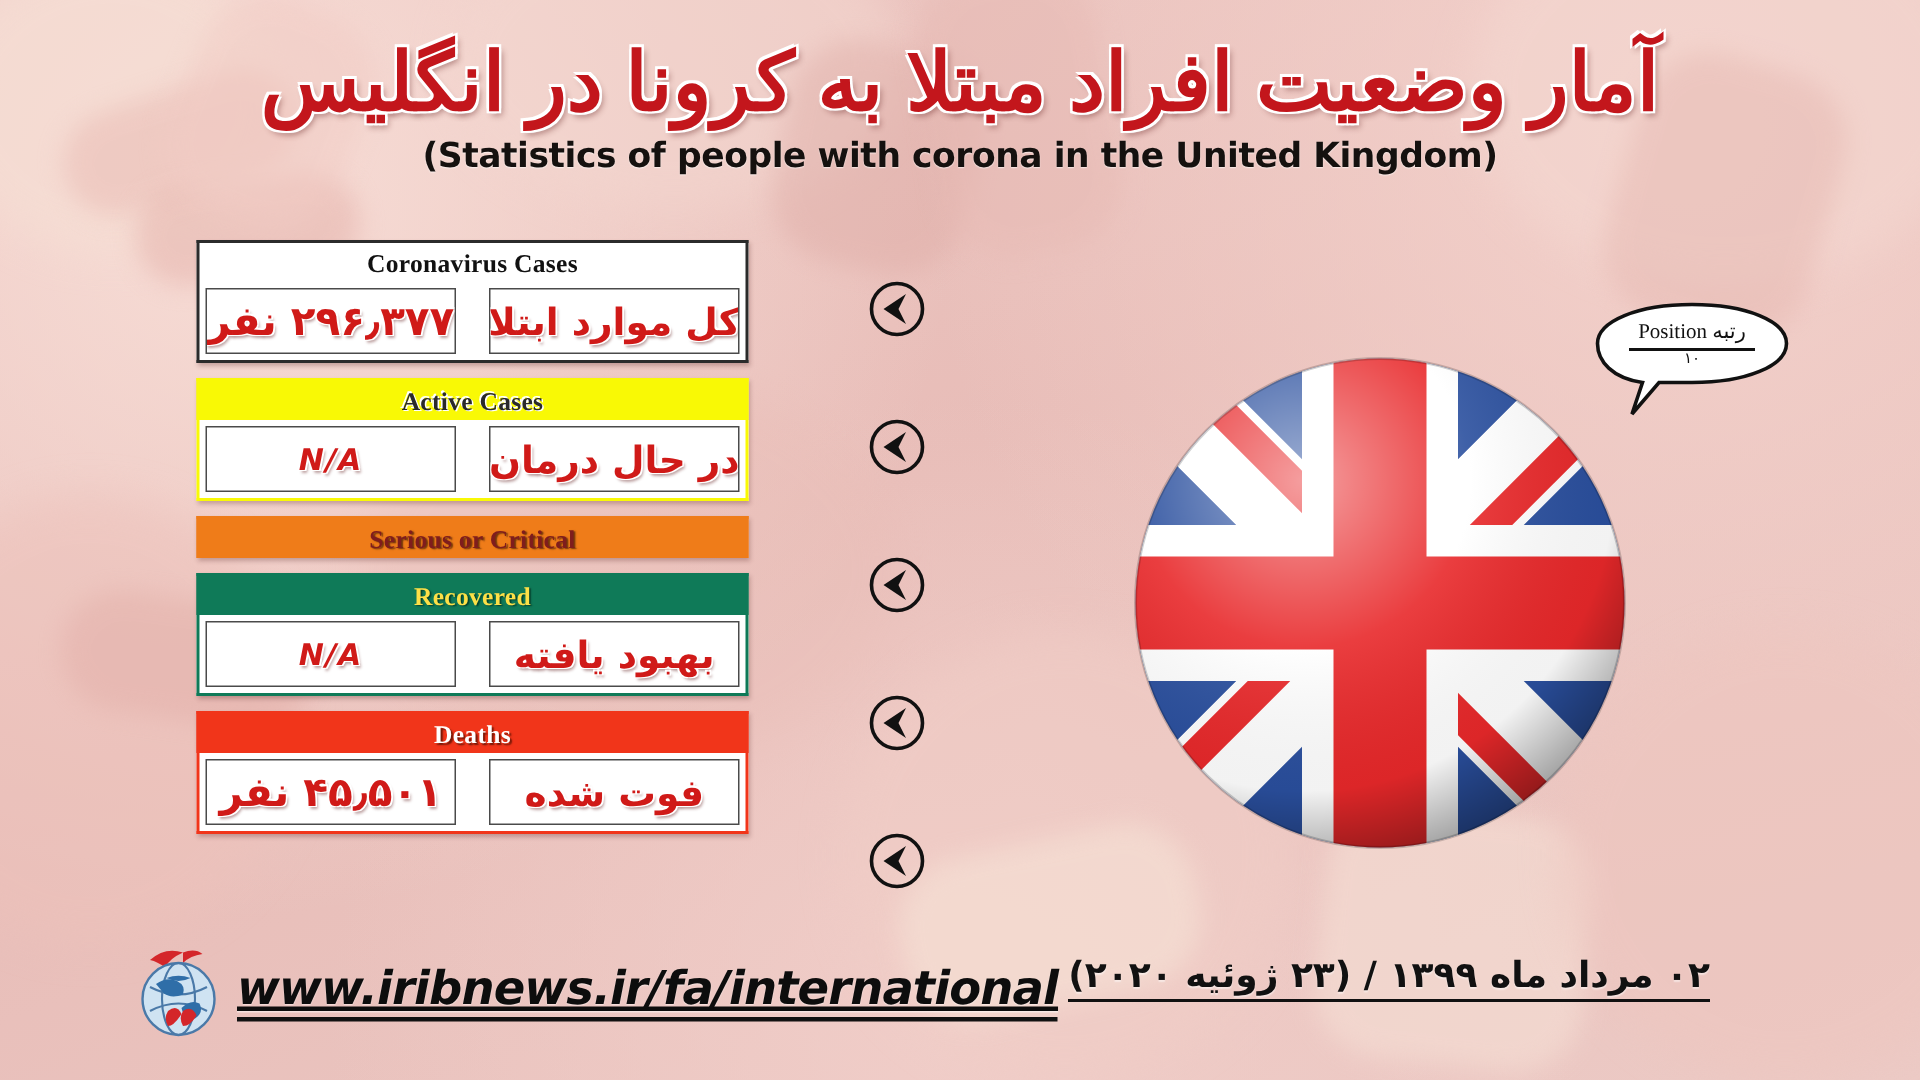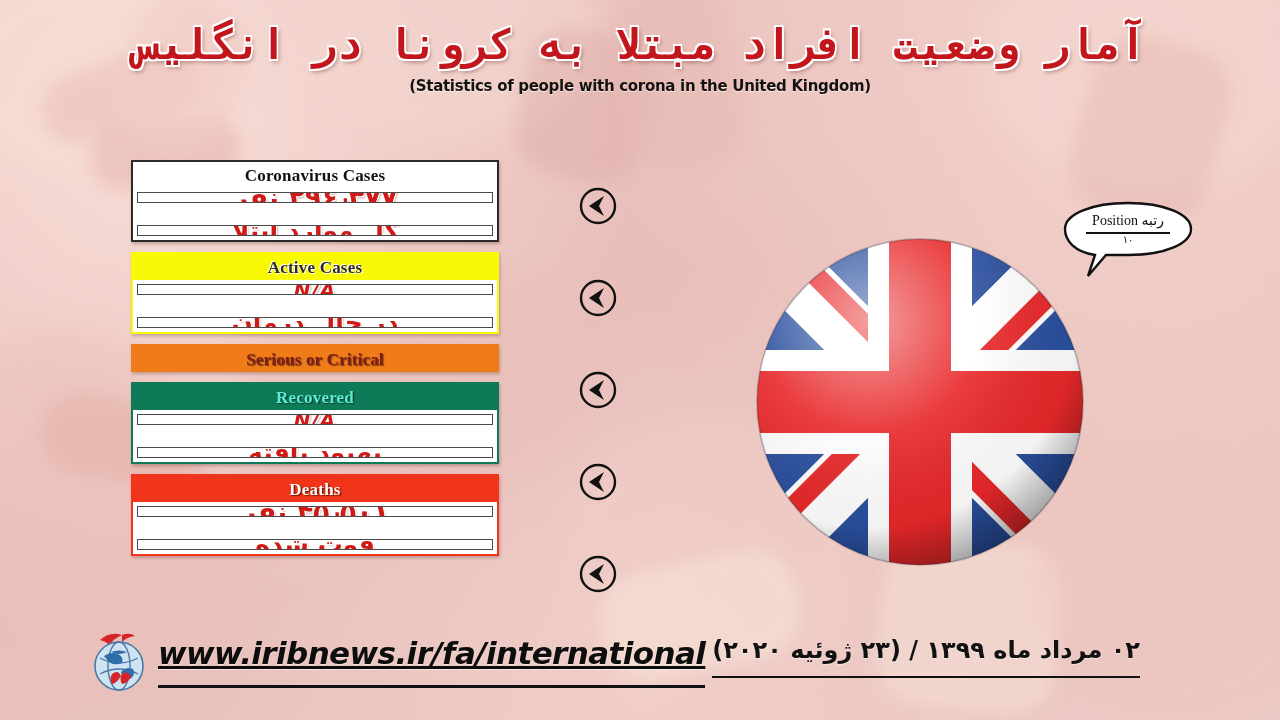--- a/index.html
+++ b/index.html
@@ -33,59 +33,59 @@
     filter:blur(8px);
     opacity:.5;
   }
 
   
   .title-wrap {
     position:absolute; left:0; right:0; top:24px;
     text-align:center; z-index:6;
   }
   .title-fa {
-    font-family:Liberation Mono, monospace;
-    font-size:42px; font-weight:bold; color:#c3161c;
+    font-family:Liberation Sans, sans-serif;
+    font-size:54px; font-weight:bold; color:#c3161c;
     direction:rtl; letter-spacing:0;
     text-shadow:
       -1.6px -1.6px 0 #fff, 1.6px -1.6px 0 #fff,
       -1.6px  1.6px 0 #fff, 1.6px  1.6px 0 #fff,
        0 0 3px #fff, 2px 3px 4px rgba(90,20,20,.45);
     line-height:1.18;
   }
   .title-en {
     font-family:"DejaVu Sans", sans-serif;
-    font-size:15px; font-weight:bold; color:#15110f;
+    font-size:23px; font-weight:bold; color:#15110f;
     margin-top:3px; letter-spacing:-.3px;
     text-shadow:0 1px 1px rgba(255,255,255,.65);
   }
 
   
   #cards { position:absolute; left:131px; top:160px; width:430px; z-index:6; }
   .card { width:368px; margin-bottom:10px; box-shadow:1px 2px 3px rgba(80,30,30,.28); }
   .card .hd {
     height:28px; line-height:27px; text-align:center;
     font-family:"Liberation Serif", serif;
     font-size:17px; font-weight:bold;
     border:2px solid #2c2c2c;
     border-bottom:none;
     letter-spacing:.2px;
   }
   .card.white .hd { background:#ffffff; color:#111; border-color:#2b2b2b; }
   .card.yellow .hd { background:#f9f905; color:#2a2a2a; border-color:#f9f905;
       text-shadow:1px 1px 0 #fff,-1px -1px 0 #fff; }
   .card.orange .hd { background:#ef7c19; color:#7f1d1d; border-color:#ef7c19;
       text-shadow:1.2px 1.2px 1px rgba(60,25,0,.7); }
-  .card.green .hd { background:#0f7a58; color:#5eead4; border-color:#0f7a58;
+  .card.green .hd { background:#0f7a58; color:#fde047; border-color:#0f7a58;
       text-shadow:1.2px 1.2px 1px rgba(0,40,25,.7); }
   .card.red .hd { background:#f1351a; color:#ffffff; border-color:#f1351a;
       text-shadow:1.4px 1.4px 1px rgba(80,15,0,.75); }
 
   .card .bd {
-    display:flex; flex-direction:column;
+    display:flex; flex-direction:row;
     height:54px; padding:4px;
     border:2px solid #2c2c2c; border-top:none;
     background:#ffffff;
     gap:22px;
   }
   .card.white .bd { border-color:#2b2b2b; }
   .card.yellow .bd { border-color:#f9f905; }
   .card.orange .bd { border-color:#ef7c19; }
   .card.green .bd { border-color:#0f7a58; }
   .card.red .bd { border-color:#f1351a; }
@@ -139,29 +139,29 @@
   .bub-num { top:34px; font-size:10px; font-family:"DejaVu Sans", sans-serif; }
 
   
   #footer-left { position:absolute; left:88px; top:628px; display:flex; align-items:center; gap:8px; z-index:7; }
   #globe-logo { width:62px; height:66px; flex:0 0 auto; }
   #site-url {
     font-family:"DejaVu Sans", sans-serif;
     font-size:31px; font-weight:bold; font-style:italic;
     color:#0d0d0d; letter-spacing:-.6px;
     border-bottom:3px solid #111;
-    padding-bottom:14px;
+    padding-bottom:1px;
     text-shadow:0 1px 1px rgba(255,255,255,.5);
   }
   #footer-date {
     position:absolute; right:140px; top:636px; z-index:7;
     font-family:"DejaVu Sans", sans-serif;
     direction:rtl;
     font-size:24px; font-weight:bold; color:#111;
-    border-bottom:2.5px solid #111; padding-bottom:12px;
+    border-bottom:2.5px solid #111; padding-bottom:2px;
     text-shadow:0 1px 1px rgba(255,255,255,.5);
     white-space:nowrap;
   }
 </style>
 </head>
 <body>
 
 <div id="bg">
   <div class="base"></div>
   <div class="blob" style="left:-40px;top:-30px;width:230px;height:200px;background:#f6e0d5;"></div>

